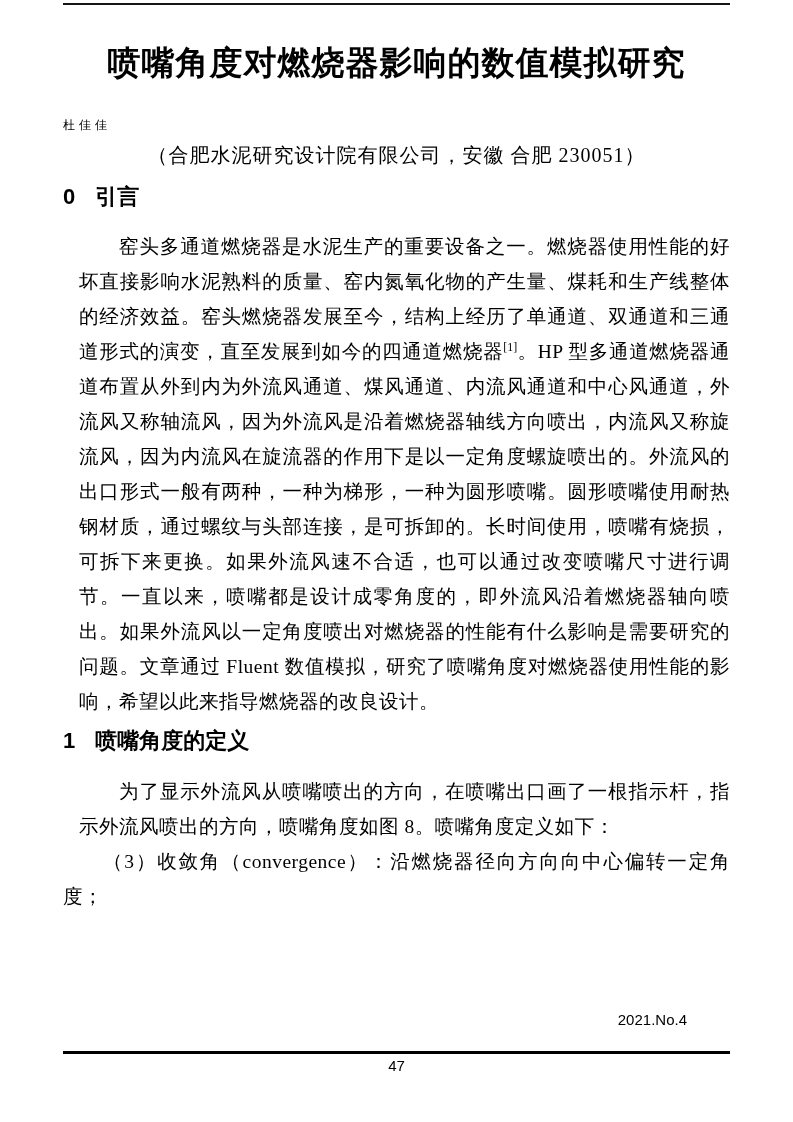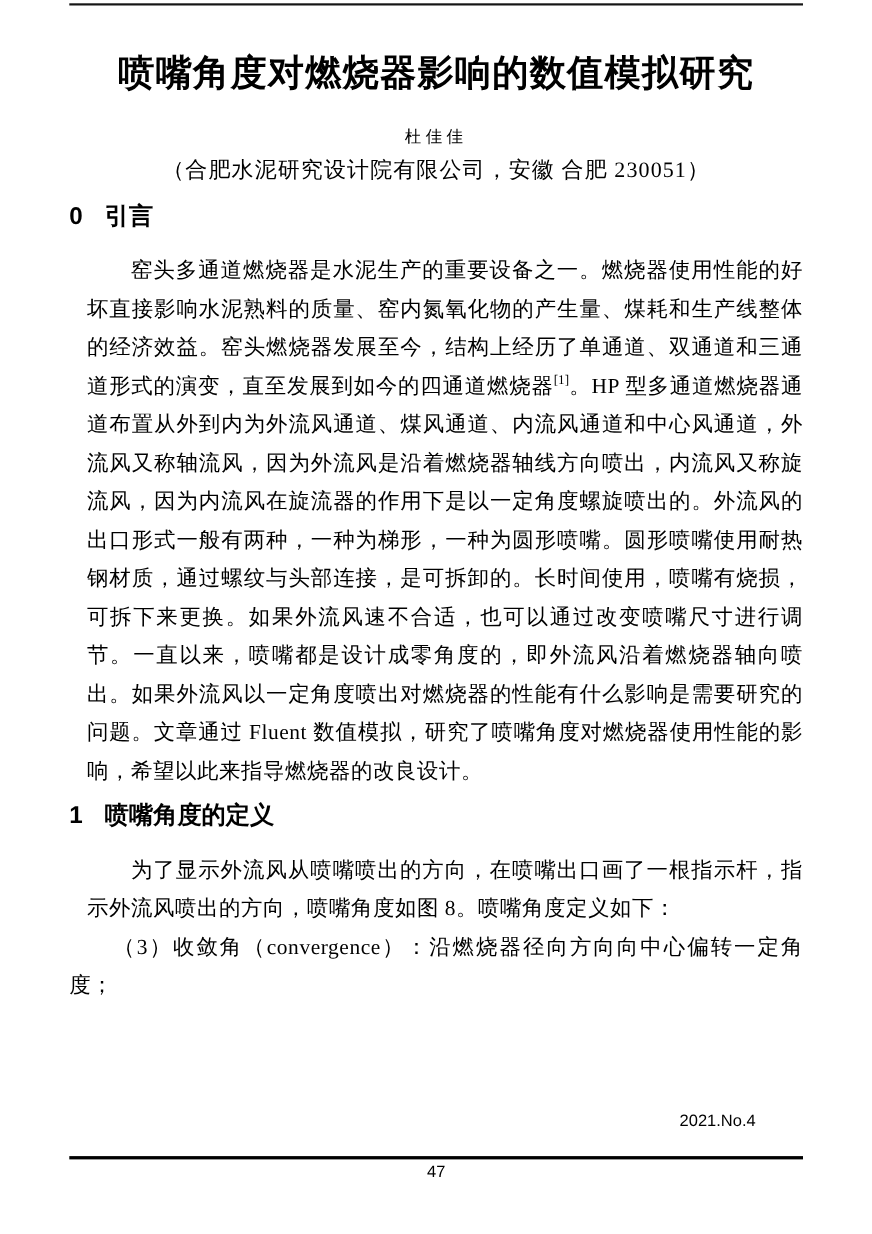--- a/index.html
+++ b/index.html
@@ -31,30 +31,30 @@
   }
   .header-rule {
     margin-top: 3px;
     border: none;
     border-top: 2px solid #151515;
     height: 0;
   }
   .article-title {
     margin-top: 41px;
     text-align: center;
-    font-family: Liberation Sans, sans-serif;
+    font-family: Liberation Mono, monospace;
     font-size: 33px;
     font-weight: 700;
     line-height: 40px;
     letter-spacing: 1px;
   }
   .author {
     margin-top: 27px;
-    text-align: center;
-    font-size: 15px;
+    text-align: left;
+    font-size: 12px;
     line-height: 24px;
     letter-spacing: 4px;
   }
   .affiliation {
     margin-top: 5px;
     text-align: center;
     font-size: 20px;
     line-height: 27px;
     letter-spacing: 1px;
   }

